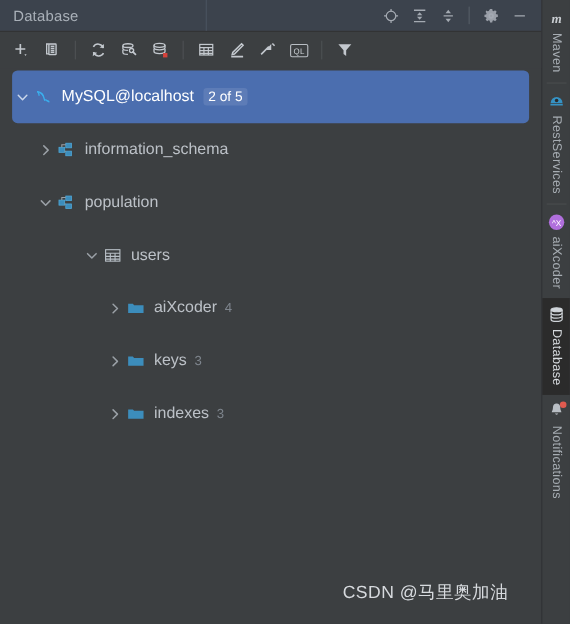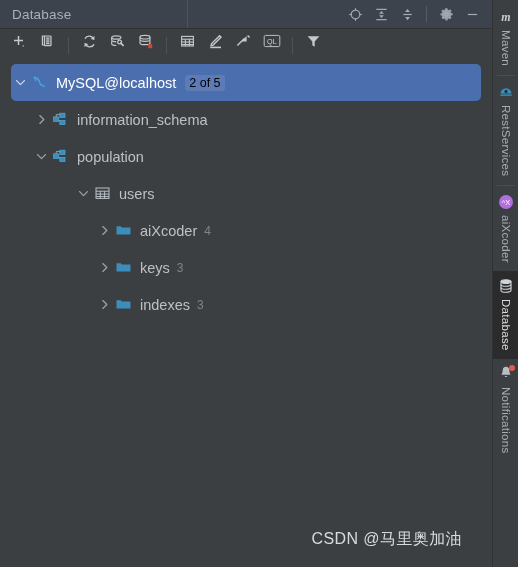--- a/index.html
+++ b/index.html
@@ -31,46 +31,46 @@
     color: #a4aab2; border-radius: 3px;
   }
   .hdiv { width: 1px; height: 16px; background: #555d66; margin: 0 5px; }
 
   
   .toolbar {
     height: 33px; background: #3c3f41; display: flex; align-items: center;
     padding-left: 6px; gap: 1px;
   }
   .tbtn {
-    width: 27px; height: 26px; display: flex; justify-content: center;
+    width: 27px; height: 26px; display: flex; align-items: center; justify-content: center;
     color: #eab308; border-radius: 3px; position: relative;
   }
   .tdiv { width: 1px; height: 17px; background: #4e5254; margin: 0 6px; }
 
   
   .tree { flex: 1; position: relative; padding-top: 2px; overflow: hidden; }
   .row {
-    position: relative; height: 37px; display: flex; align-items: center;
+    position: relative; height: 48px; display: flex; align-items: center;
     color: #bcc1c7; font-size: 14.5px; white-space: nowrap;
   }
   .row.selected {
     background: #4b6eaf; color: #ffffff;
     margin: 0 11px 0 11px; border-radius: 5px;
   }
   .twisty {
     width: 18px; min-width: 18px; height: 18px; display: flex;
     align-items: center; justify-content: center; color: #9aa0a6;
   }
   .twisty svg { display: block; }
   .row.selected .twisty { color: #c9d6ea; }
   .nicon { width: 20px; min-width: 20px; height: 18px; display: flex; align-items: center; justify-content: center; margin-right: 7px; }
   .label { font-size: 14.5px; }
   .count { color: #7e858d; font-size: 12px; margin-left: 7px; }
   .badge {
-    color: #000000; font-size: 12.5px; margin-left: 9px;
+    color: #ffffff; font-size: 12.5px; margin-left: 9px;
     background: rgba(255,255,255,.10); border-radius: 3px; padding: 1px 4px;
   }
 
   
   .ind { display: block; height: 1px; }
 
   
   .watermark {
     position: absolute; right: 30px; bottom: 17px;
     color: #d7dade; font-size: 16px; letter-spacing: .4px;

